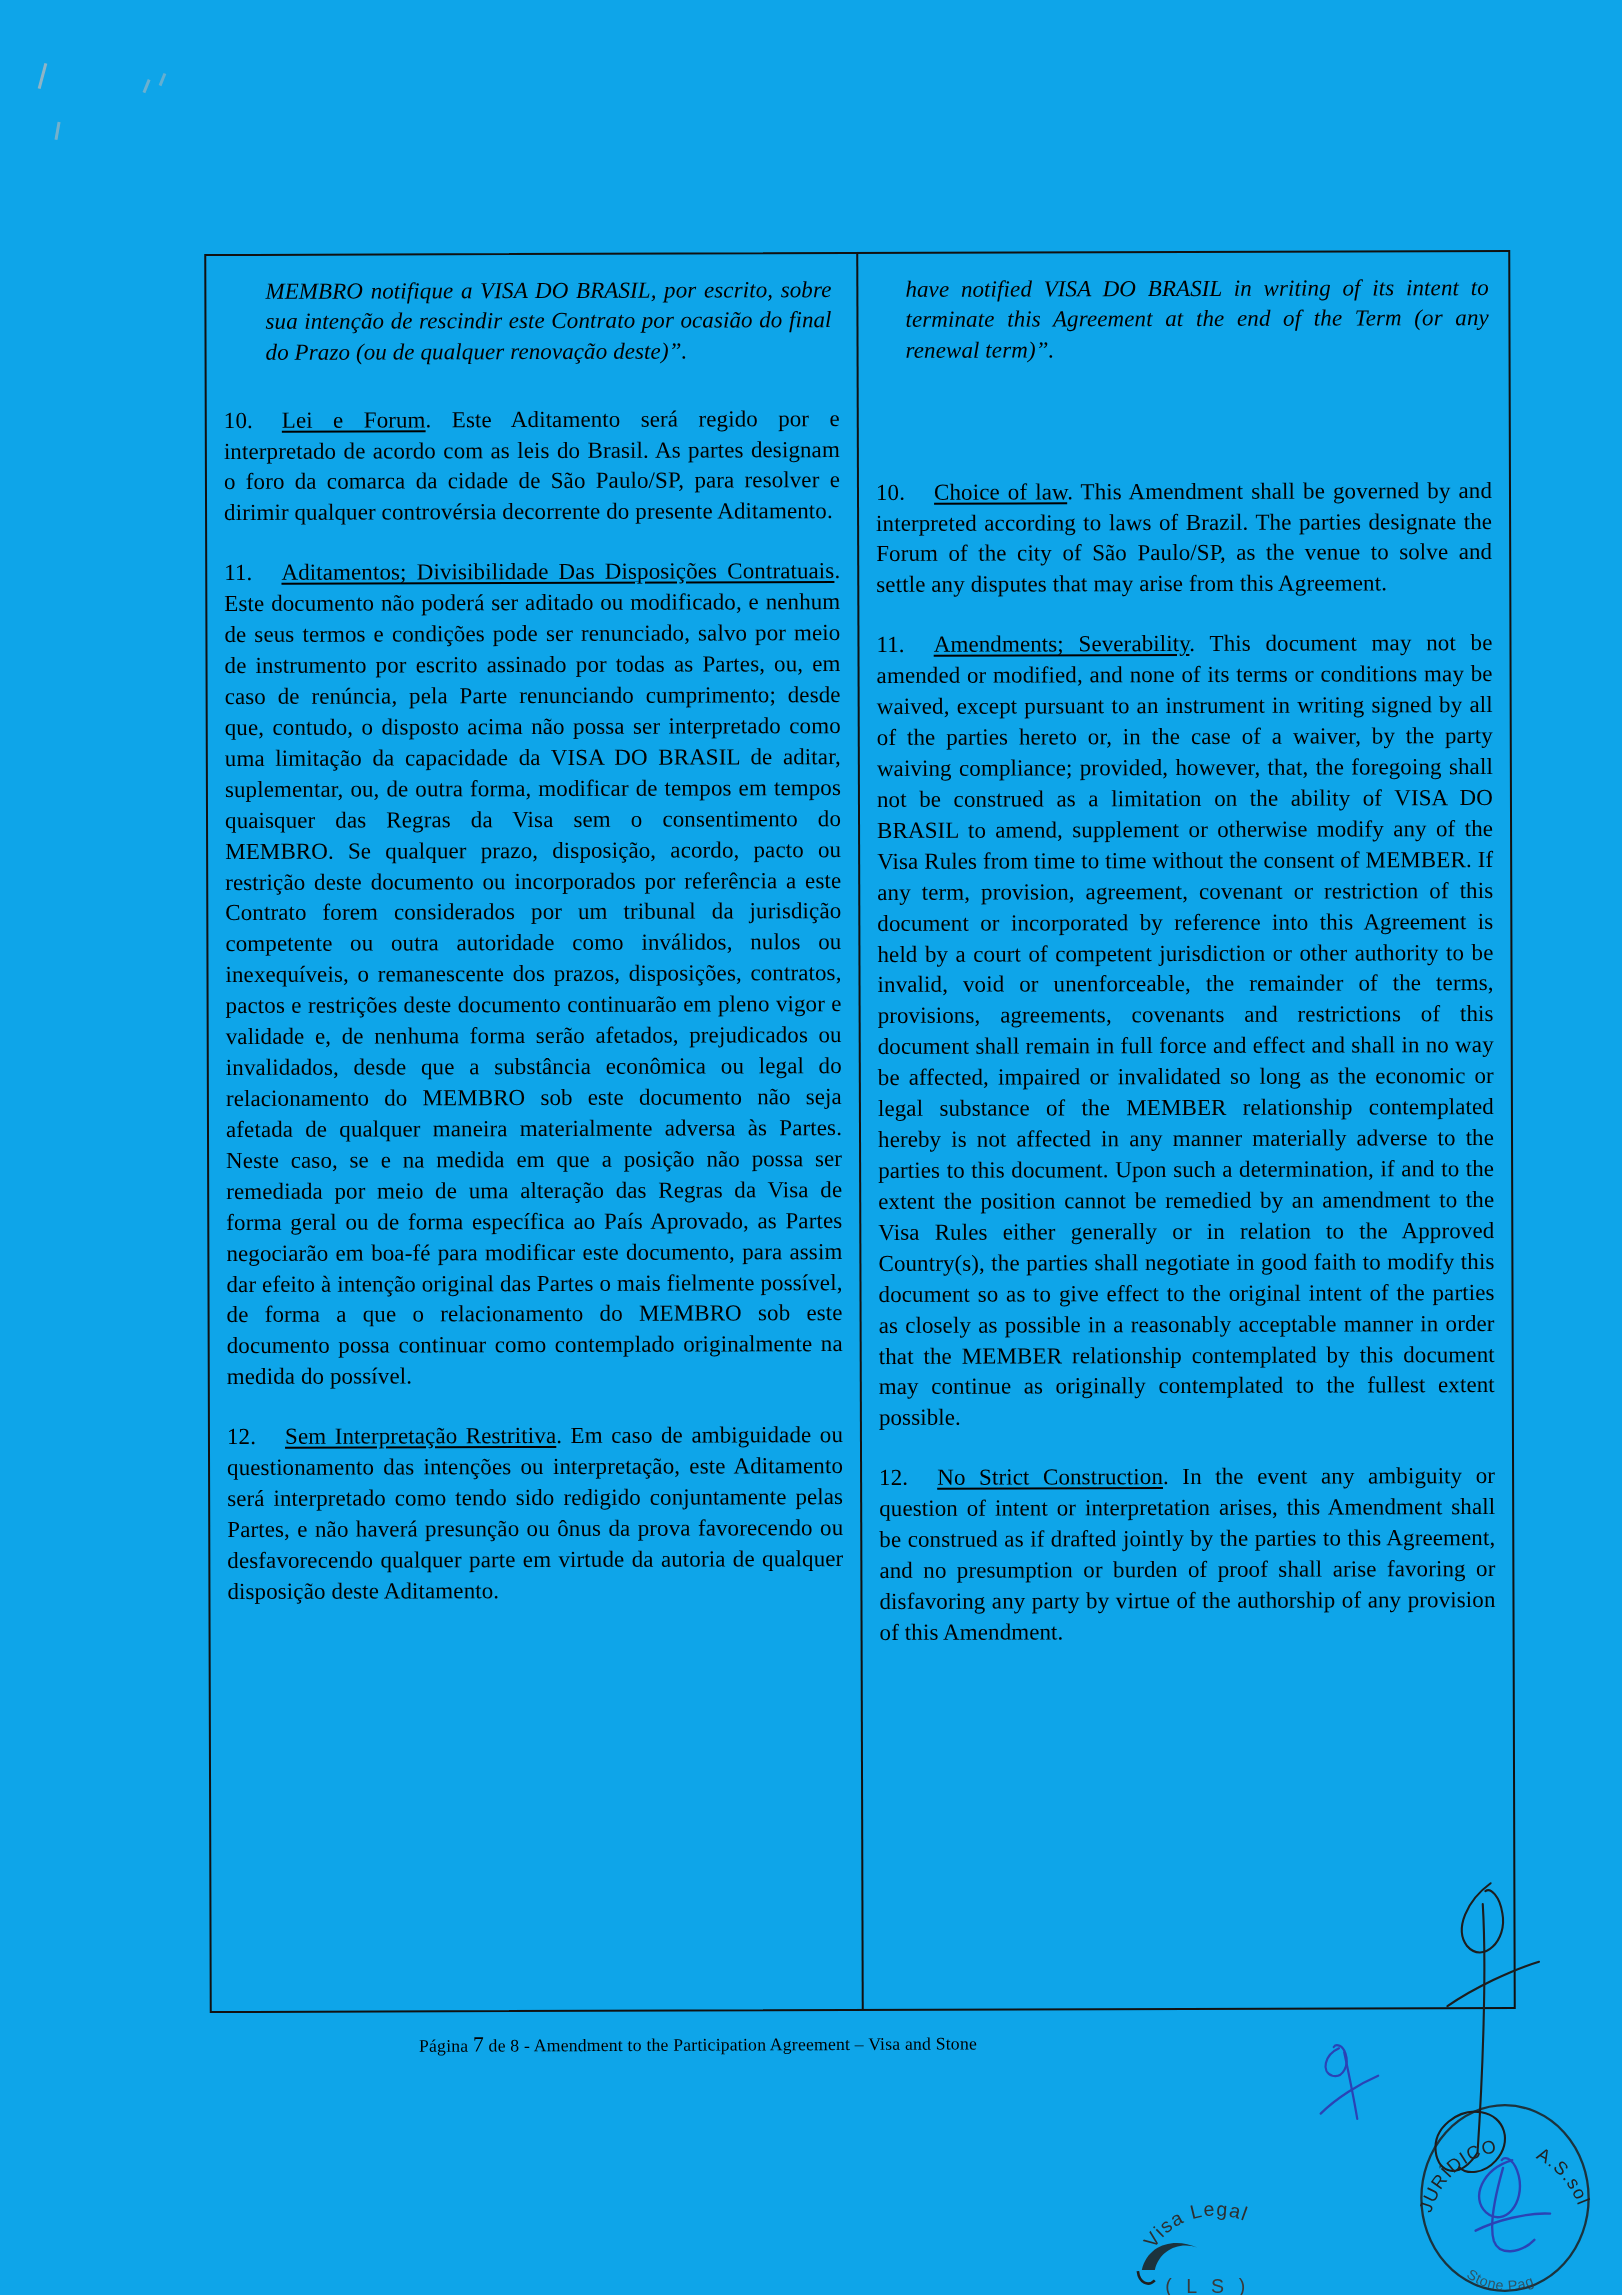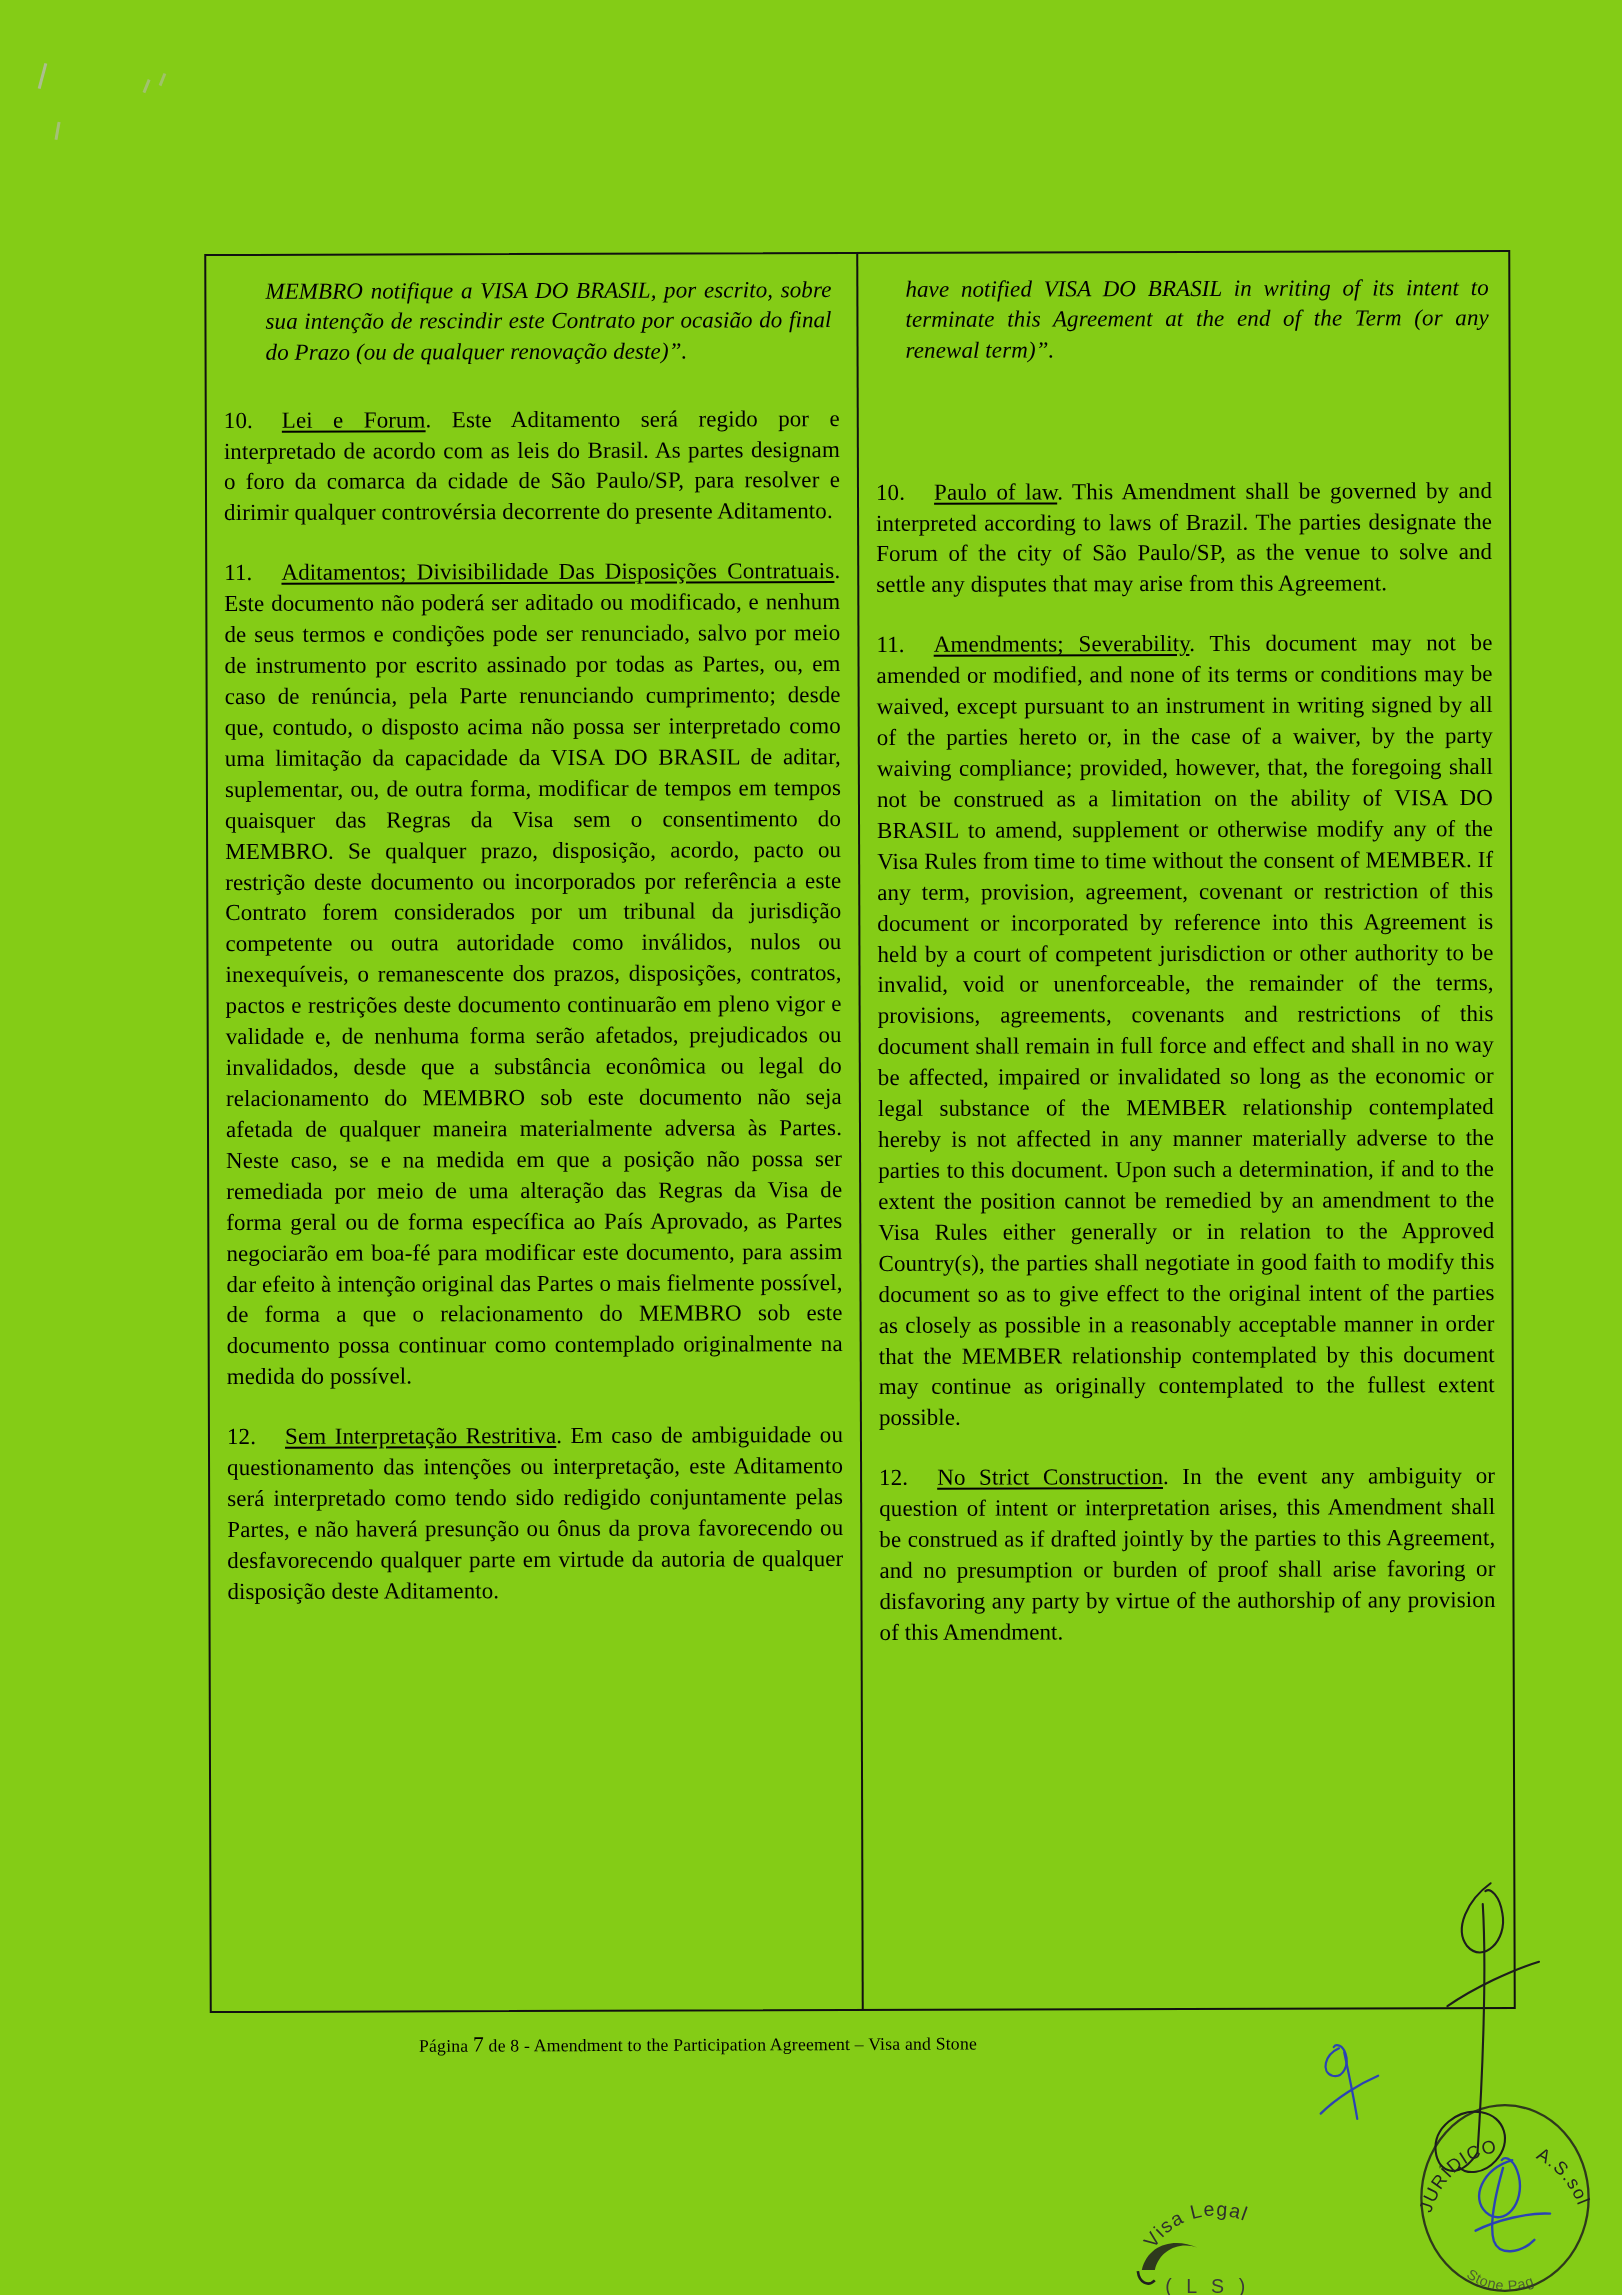--- a/index.html
+++ b/index.html
@@ -1,21 +1,21 @@
 <!DOCTYPE html>
 <html style="font-size:10.5px"><head>
 <meta charset="utf-8">
 <style>
   html, body { margin:0; padding:0; background:#ffffff; }
   body {
     width:1623px; height:2295px; position:relative; overflow:hidden;
     font-family:"Liberation Serif", "DejaVu Serif", serif;
     color:#000;
   }
-  .page { position:absolute; inset:0; background:#84cc16; }
+  .page { position:absolute; inset:0; background:#0ea5e9; }
 
   
   .speck { position:absolute; background:#b9b9b9; }
   .s1 { left:41px;  top:63px;  width:3.3px; height:26px; transform:rotate(15deg); opacity:.75; }
   .s2 { left:56px;  top:122px; width:3.3px; height:18.3px; transform:rotate(10deg); opacity:.6; }
   .s3 { left:145px; top:79px; width:2.6px; height:14.4px; transform:rotate(22deg); opacity:.55; }
   .s4 { left:161px; top:73px; width:2.6px; height:13px; transform:rotate(22deg); opacity:.5; }
 
   
   .table {
@@ -89,21 +89,21 @@
       <p class="clause gap-sm">
         <span class="num">12.</span><span class="head">Sem Interpretação Restritiva</span><span>. Em caso de ambiguidade ou questionamento das intenções ou interpretação, este Aditamento será interpretado como tendo sido redigido conjuntamente pelas Partes, e não haverá presunção ou ônus da prova favorecendo ou desfavorecendo qualquer parte em virtude da autoria de qualquer disposição deste Aditamento.</span>
       </p>
     </div>
 
     <div class="col col-en">
 
       <p class="quote quote-en">have notified VISA DO BRASIL in writing of its intent to terminate this Agreement at the end of the Term (or any renewal term)”.</p>
 
       <p class="clause" style="margin-top:111px;">
-        <span class="num">10.</span><span class="head">Paulo of law</span><span>. This Amendment shall be governed by and interpreted according to laws of Brazil. The parties designate the Forum of the city of São Paulo/SP, as the venue to solve and settle any disputes that may arise from this Agreement.</span>
+        <span class="num">10.</span><span class="head">Choice of law</span><span>. This Amendment shall be governed by and interpreted according to laws of Brazil. The parties designate the Forum of the city of São Paulo/SP, as the venue to solve and settle any disputes that may arise from this Agreement.</span>
       </p>
 
       <p class="clause gap-sm">
         <span class="num">11.</span><span class="head">Amendments; Severability</span><span>. This document may not be amended or modified, and none of its terms or conditions may be waived, except pursuant to an instrument in writing signed by all of the parties hereto or, in the case of a waiver, by the party waiving compliance; provided, however, that, the foregoing shall not be construed as a limitation on the ability of VISA DO BRASIL to amend, supplement or otherwise modify any of the Visa Rules from time to time without the consent of MEMBER. If any term, provision, agreement, covenant or restriction of this document or incorporated by reference into this Agreement is held by a court of competent jurisdiction or other authority to be invalid, void or unenforceable, the remainder of the terms, provisions, agreements, covenants and restrictions of this document shall remain in full force and effect and shall in no way be affected, impaired or invalidated so long as the economic or legal substance of the MEMBER relationship contemplated hereby is not affected in any manner materially adverse to the parties to this document. Upon such a determination, if and to the extent the position cannot be remedied by an amendment to the Visa Rules either generally or in relation to the Approved Country(s), the parties shall negotiate in good faith to modify this document so as to give effect to the original intent of the parties as closely as possible in a reasonably acceptable manner in order that the MEMBER relationship contemplated by this document may continue as originally contemplated to the fullest extent possible.</span>
       </p>
 
       <p class="clause gap-sm">
         <span class="num">12.</span><span class="head">No Strict Construction</span><span>.  In the event any ambiguity or question of intent or interpretation arises, this Amendment shall be construed as if drafted jointly by the parties to this Agreement, and no presumption or burden of proof shall arise favoring or disfavoring any party by virtue of the authorship of any provision of this Amendment.</span>
       </p>
     </div>

